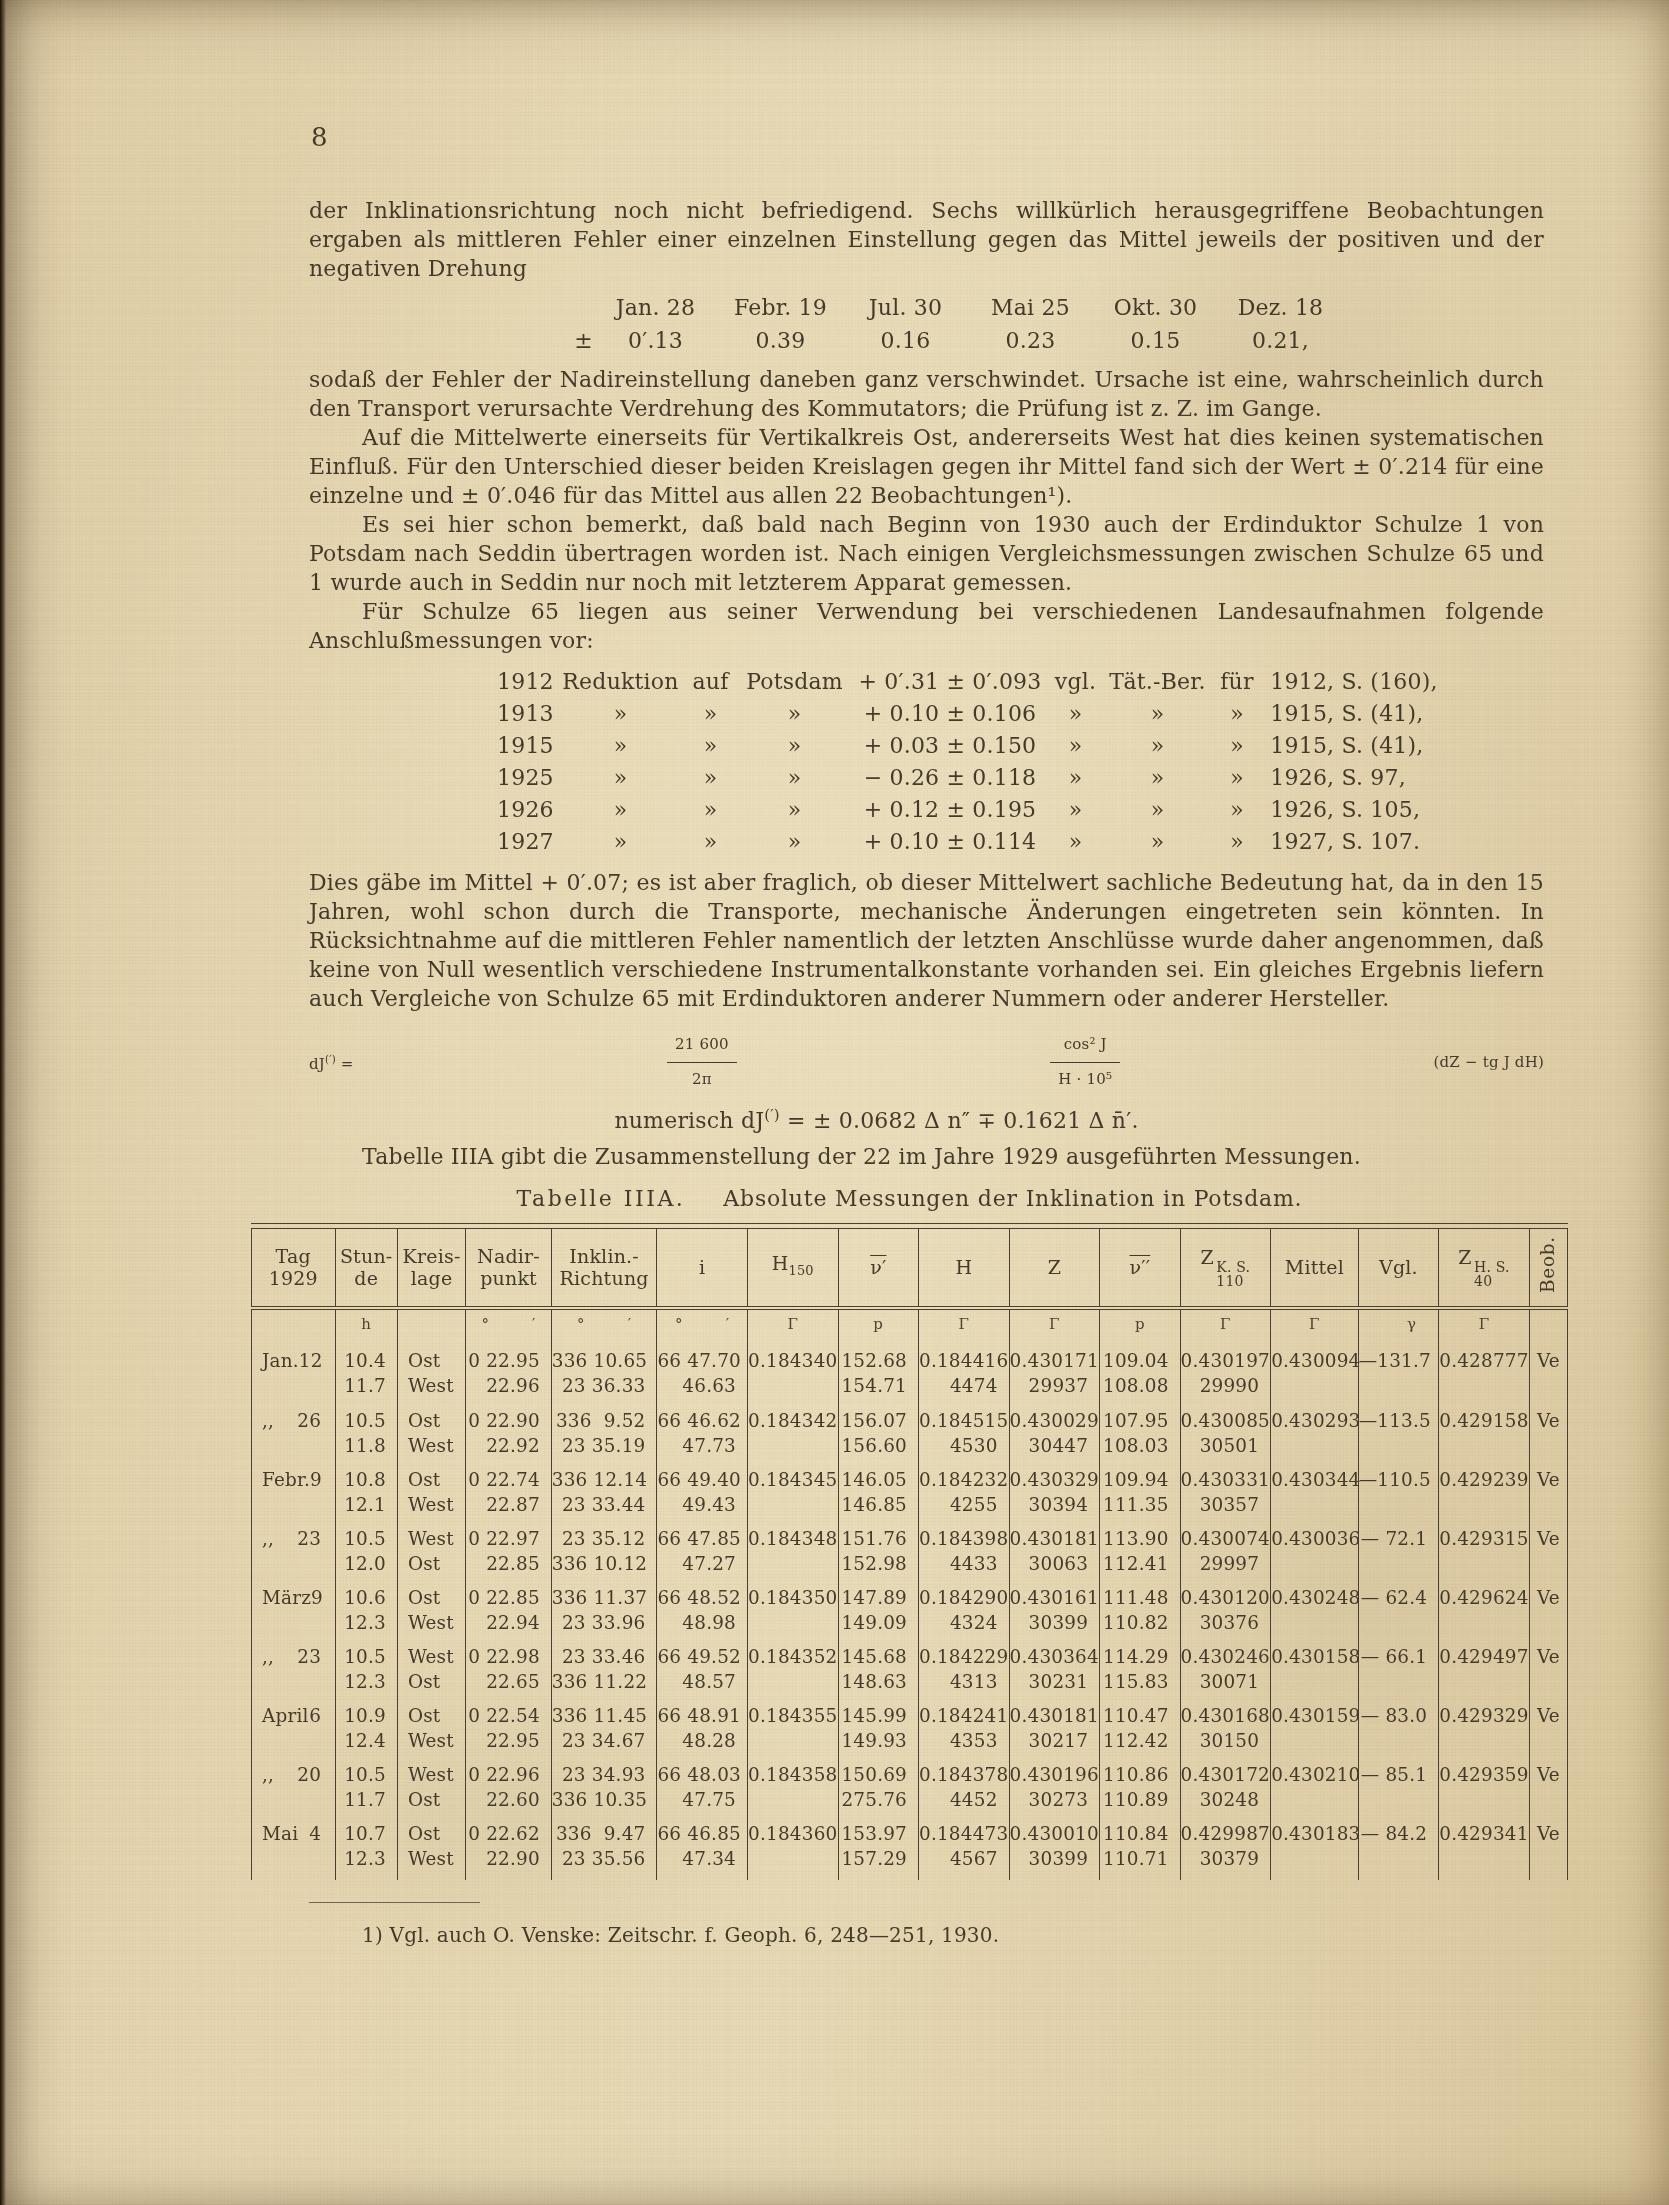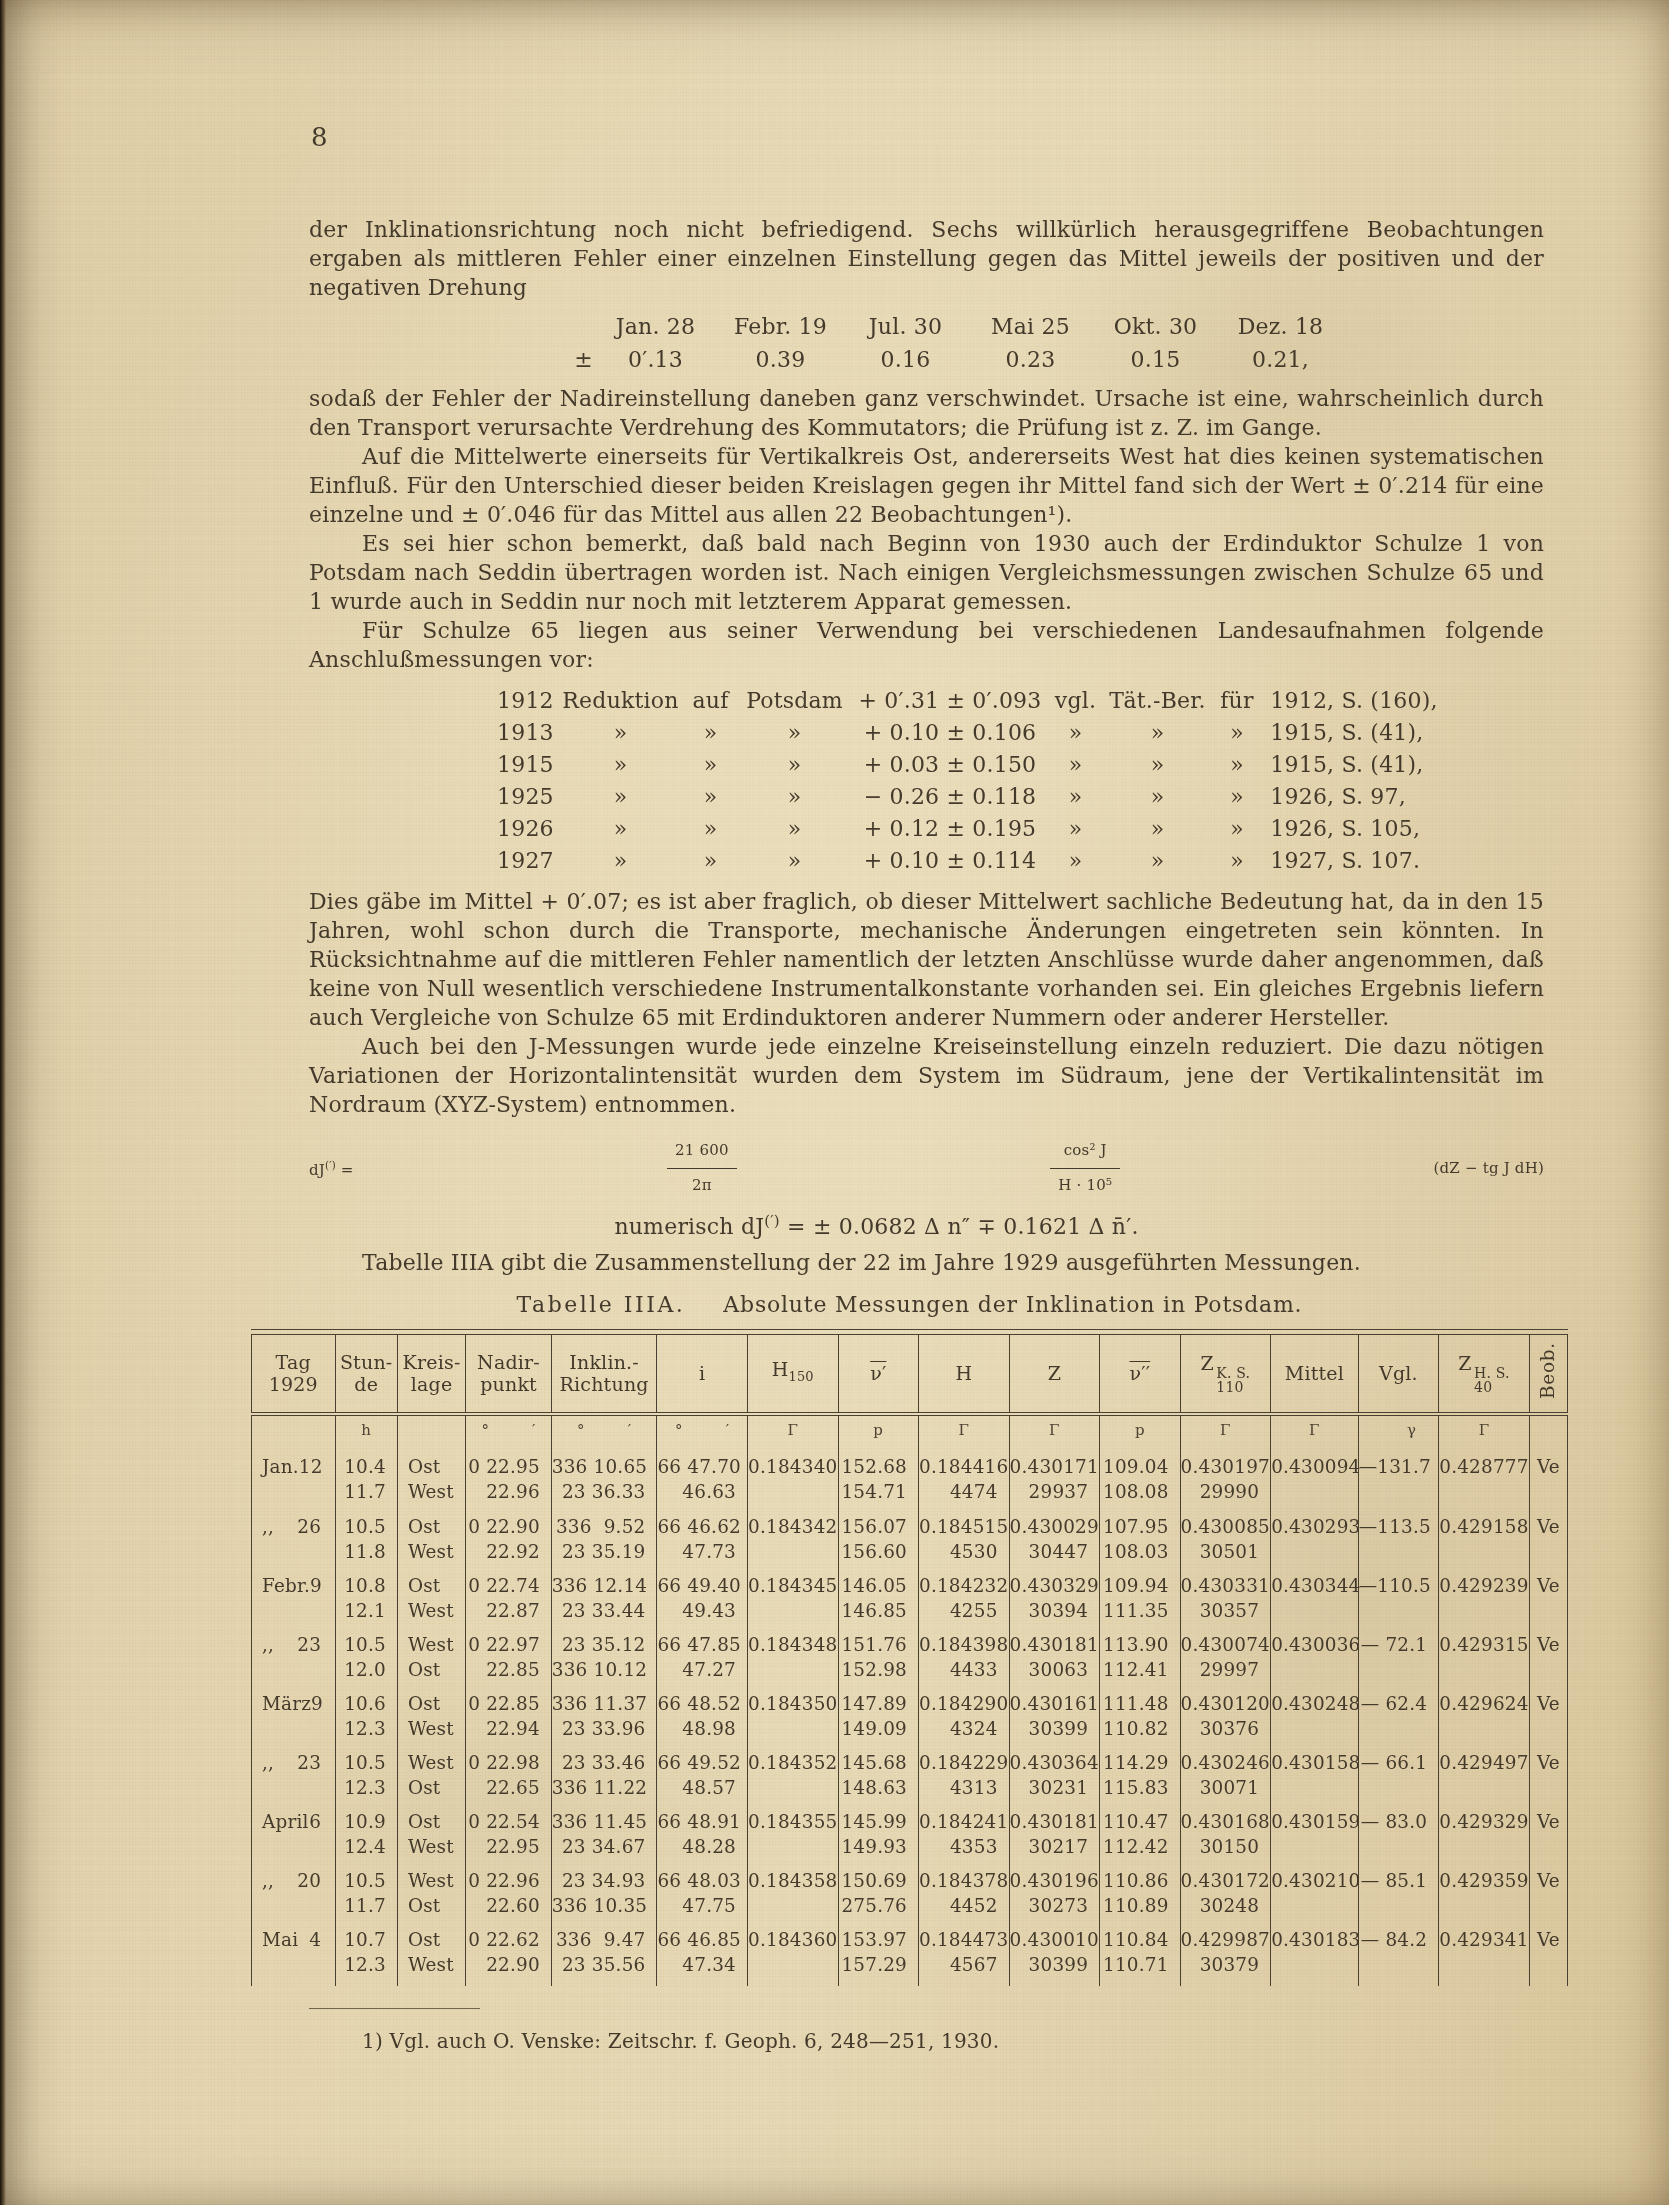--- a/index.html
+++ b/index.html
@@ -35,21 +35,21 @@
   .stain{position:absolute;border-radius:50%;pointer-events:none;}
   .stain.s1{left:1018px;top:217px;width:467px;height:300px;
     background:radial-gradient(closest-side, rgba(140,115,65,.10), rgba(0,0,0,0));}
   .stain.s2{left:217px;top:1628px;width:584px;height:351px;
     background:radial-gradient(closest-side, rgba(120,110,60,.07), rgba(0,0,0,0));}
   .stain.s3{left:1127px;top:1377px;width:434px;height:434px;
     background:radial-gradient(closest-side, rgba(115,108,62,.06), rgba(0,0,0,0));}
 
   .pagenum{position:absolute;left:311px;top:122px;font-size:26px;}
 
-  .content{position:absolute;left:309px;top:215px;width:1235px;
+  .content{position:absolute;left:309px;top:196px;width:1235px;
     font-size:22px;line-height:29px;letter-spacing:0.2px;}
   .content p{margin:0;text-align:justify;}
   .content p.ind{text-indent:53px;}
 
   
   .errors{margin:8.3px 0 7.5px 0;}
   .erow{display:flex;margin-left:244px;line-height:33px;}
   .ecell{width:125px;text-align:center;}
   .epm{width:40px;text-align:right;}
 
@@ -212,21 +212,20 @@
           <span class="rc w3">»</span>
           <span class="rc val">+ 0.10 ± 0.114</span>
           <span class="rc w4">»</span>
           <span class="rc w5">»</span>
           <span class="rc w6">»</span>
           <span class="rc ref">1927, S. 107.</span>
         </div>
       </div>
 
     <p>Dies gäbe im Mittel + 0′.07; es ist aber fraglich, ob dieser Mittelwert sachliche Bedeutung hat, da in den 15 Jahren, wohl schon durch die Transporte, mechanische Änderungen eingetreten sein könnten.  In Rücksichtnahme auf die mittleren Fehler namentlich der letzten Anschlüsse wurde daher angenommen, daß keine von Null wesentlich verschiedene Instrumentalkonstante vorhanden sei.  Ein gleiches Ergebnis liefern auch Vergleiche von Schulze 65 mit Erdinduktoren anderer Nummern oder anderer Hersteller.</p>
-    <p class="ind">Auch bei den J-Messungen wurde jede einzelne Kreiseinstellung einzeln reduziert.  Die dazu nötigen Variationen der Horizontalintensität wurden dem System im Südraum, jene der Vertikalintensität im Nordraum (XYZ-System) entnommen.</p>
 
     <div class="formula">
       <span><span>dJ</span><sup>(′)</sup> <span>=</span></span>
       <span class="frac">
         <span class="num">21 600</span>
         <span class="den">2π</span>
       </span>
       <span class="frac">
         <span class="num">cos² J</span>
         <span class="den">H · 10⁵</span>

